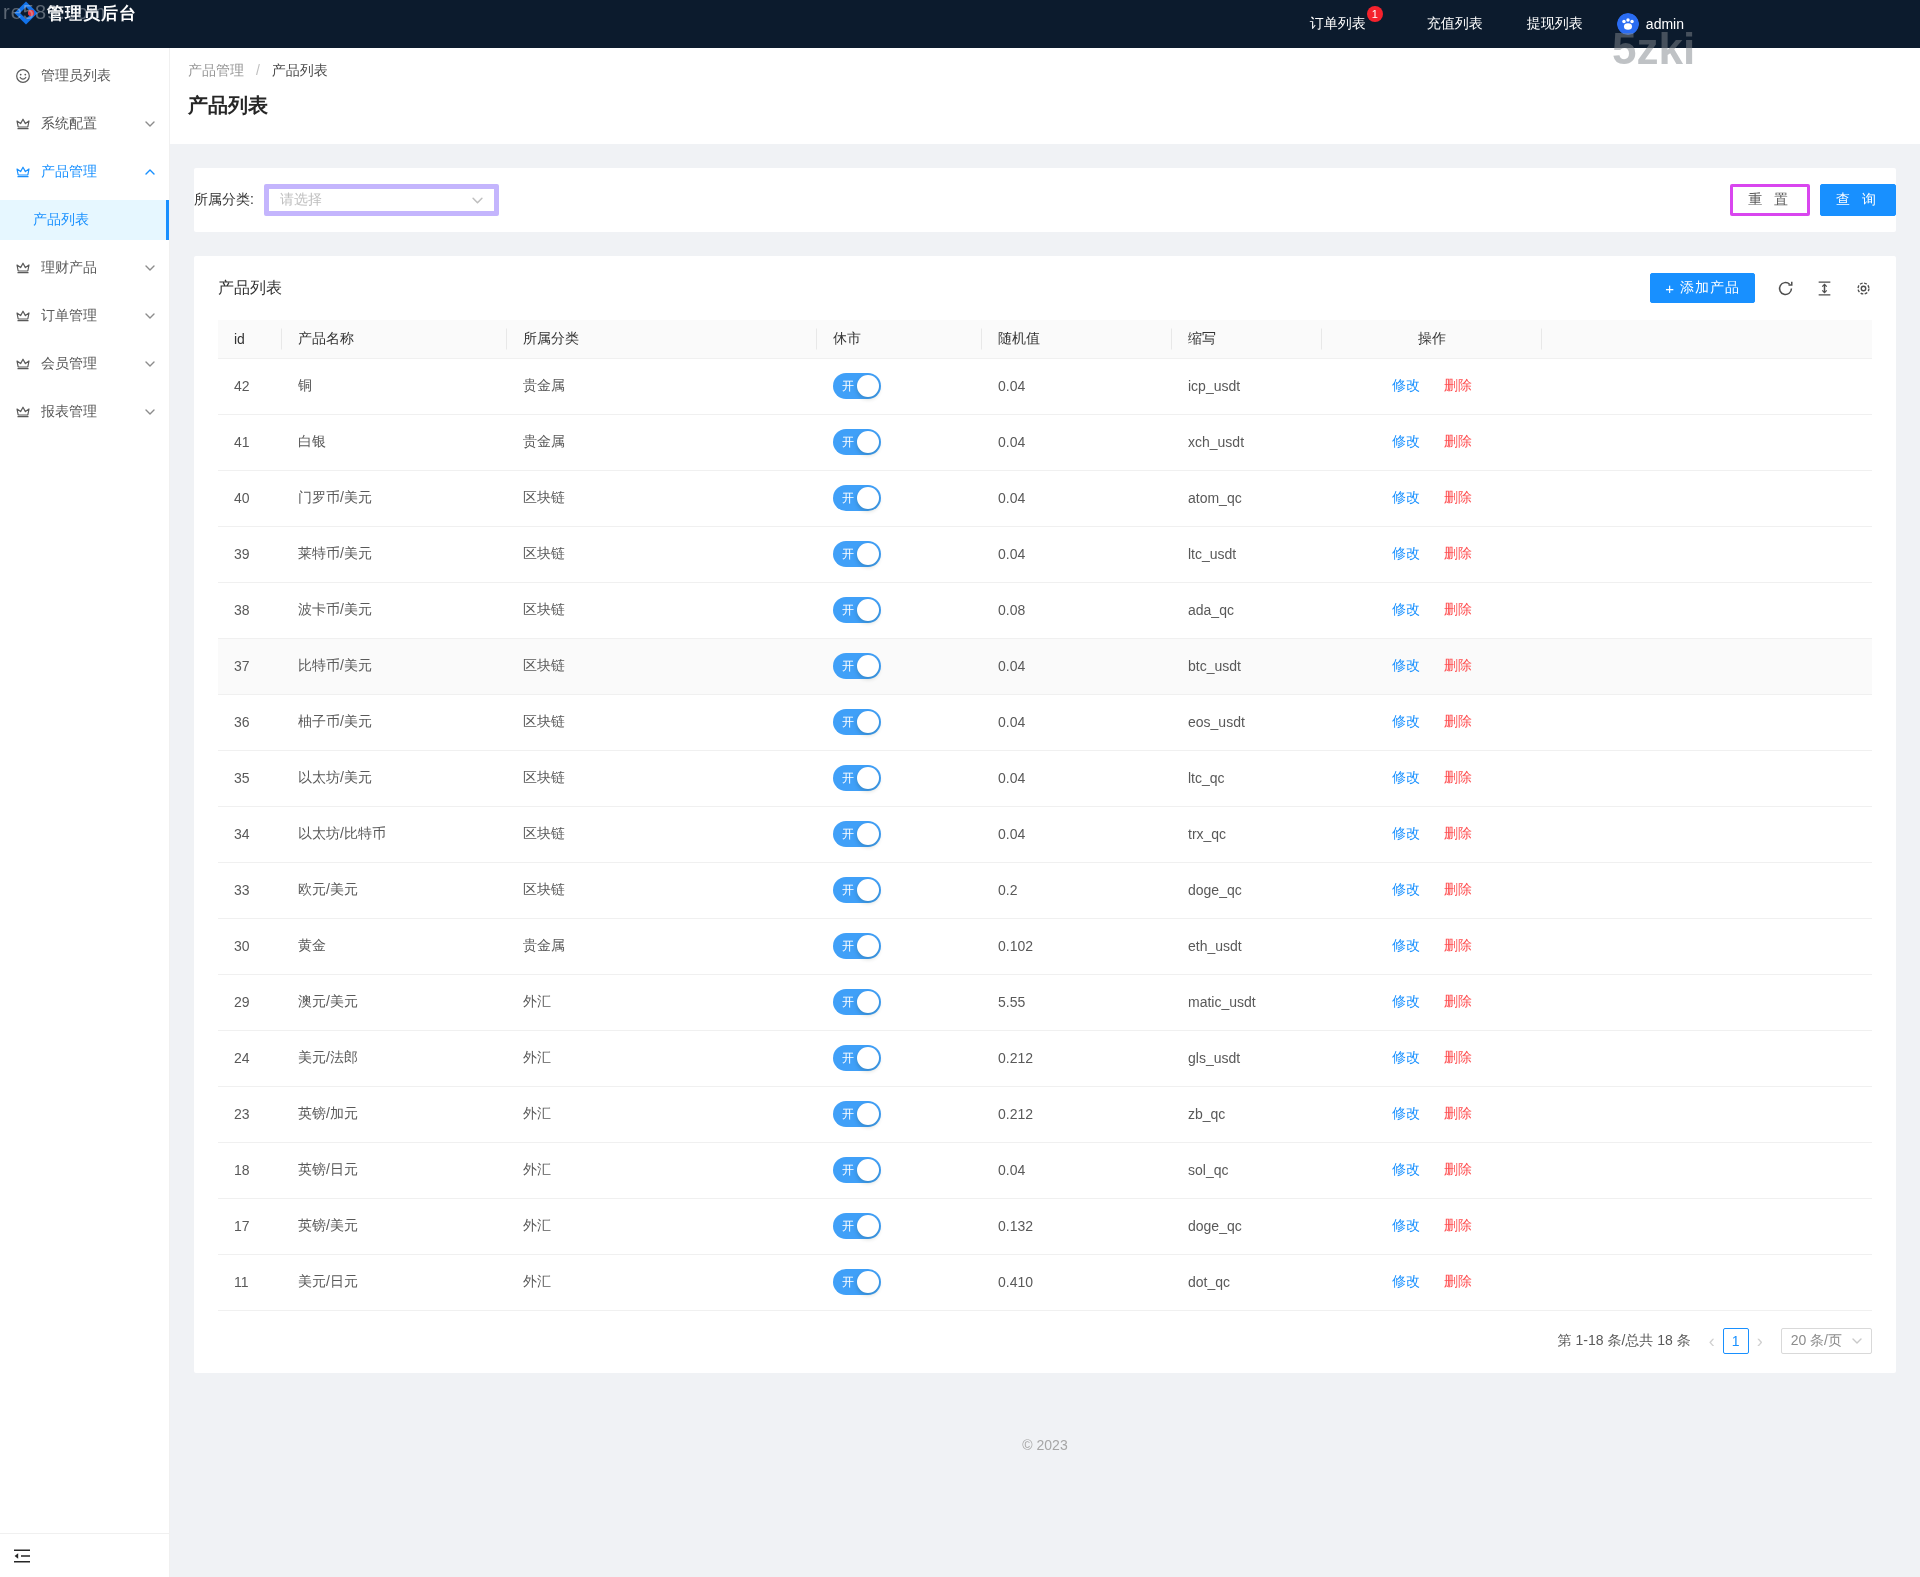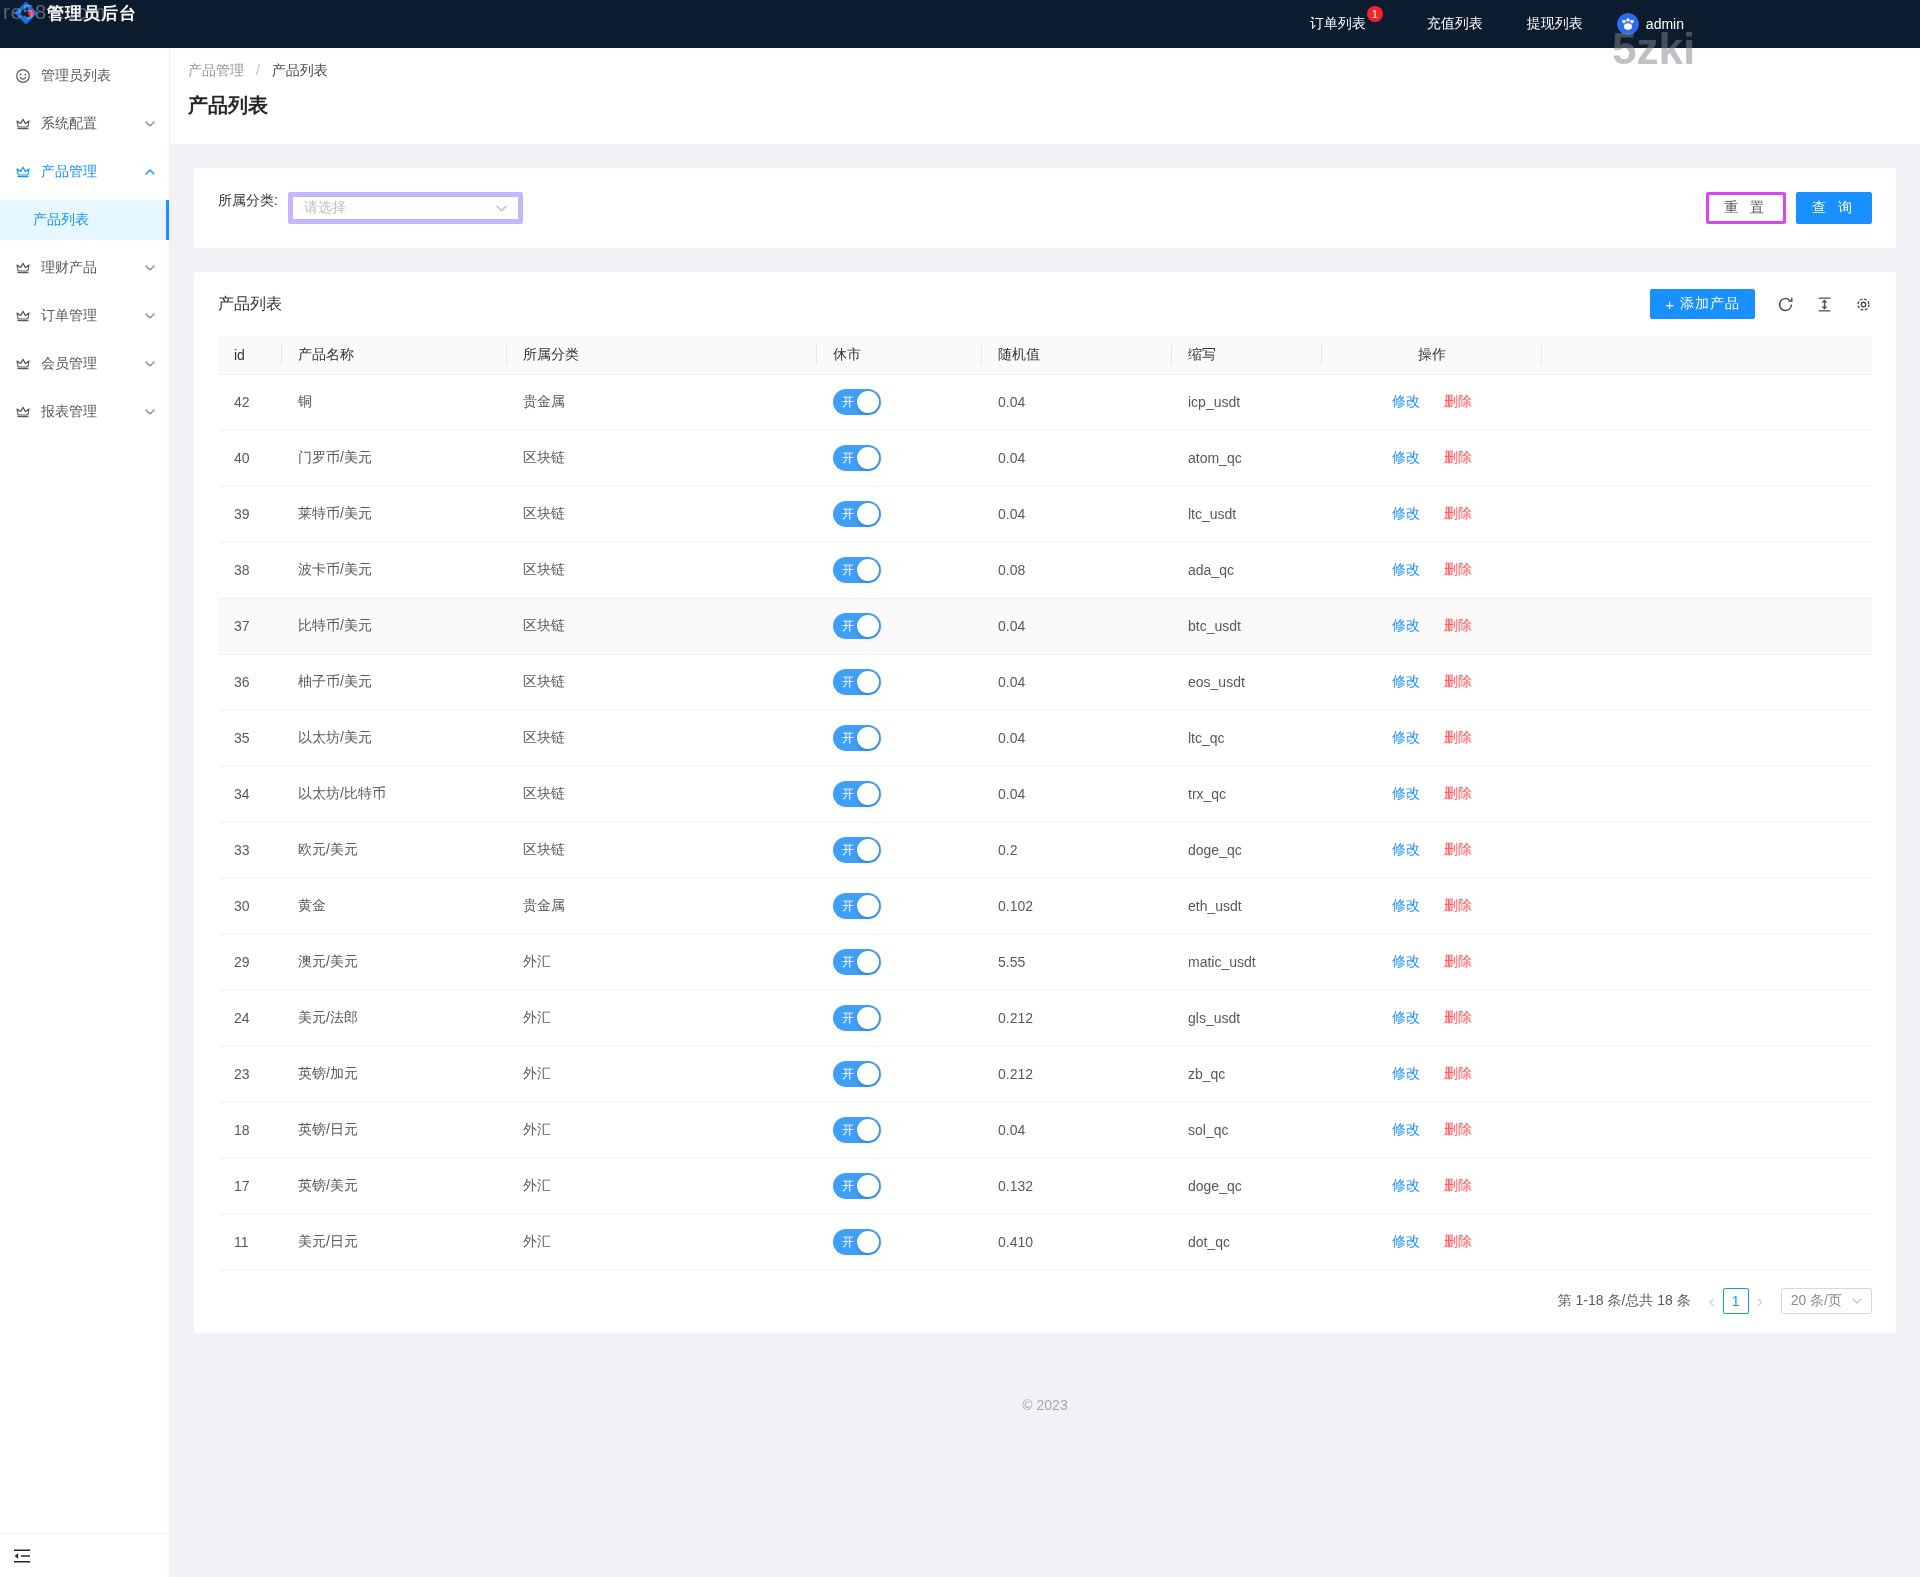--- a/index.html
+++ b/index.html
@@ -69,21 +69,21 @@
   .main { position:absolute; left:170px; top:48px; width:1750px; }
   .page-header { background:#fff; height:96px; padding:12px 24px 0 18px; }
   .breadcrumb { font-size:14px; padding-top:2px; }
   .breadcrumb .bc-link { color:#969696; cursor:pointer; }
   .breadcrumb .bc-sep { color:#bfbfbf; margin:0 8px; }
   .breadcrumb .bc-current { color:#4a4a4a; }
   .page-title { margin-top:12px; font-size:20px; font-weight:bold; color:#262626; }
   .content { padding:24px 24px 0 24px; }
   .card { background:#fff; border-radius:2px; }
   
-  .filter-card { height:80px; padding:24px; display:flex; align-items:flex-start; }
+  .filter-card { height:64px; display:flex; align-items:center; }
   .filter-label { color:#333; margin-right:10px; white-space:nowrap; }
   .select {
     width:235px; height:32px; border:5px solid #c4b5fd; border-radius:2px;
     display:flex; align-items:center; padding:0 11px; cursor:pointer; background:#fff;
   }
   .select .placeholder { color:#bfbfbf; flex:1; }
   .select .caret { width:11px; height:7px; color:#bfbfbf; flex:none; }
   .filter-buttons { margin-left:auto; display:flex; }
   .btn {
     height:32px; padding:0 15px; border-radius:2px; font-size:14px; cursor:pointer;
@@ -375,20 +375,33 @@
               <td><span class="switch">
                   <span class="sw-label">开</span>
                   <span class="sw-knob"></span>
                 </span></td>
               <td>0.04</td>
               <td>icp_usdt</td>
               <td class="center"><a class="link-edit">修改</a><a class="link-delete">删除</a></td>
               <td></td>
             </tr>
             <tr>
+              <td>41</td>
+              <td>白银</td>
+              <td>贵金属</td>
+              <td><span class="switch">
+                  <span class="sw-label">开</span>
+                  <span class="sw-knob"></span>
+                </span></td>
+              <td>0.04</td>
+              <td>xch_usdt</td>
+              <td class="center"><a class="link-edit">修改</a><a class="link-delete">删除</a></td>
+              <td></td>
+            </tr>
+            <tr>
               <td>40</td>
               <td>门罗币/美元</td>
               <td>区块链</td>
               <td><span class="switch">
                   <span class="sw-label">开</span>
                   <span class="sw-knob"></span>
                 </span></td>
               <td>0.04</td>
               <td>atom_qc</td>
               <td class="center"><a class="link-edit">修改</a><a class="link-delete">删除</a></td>

